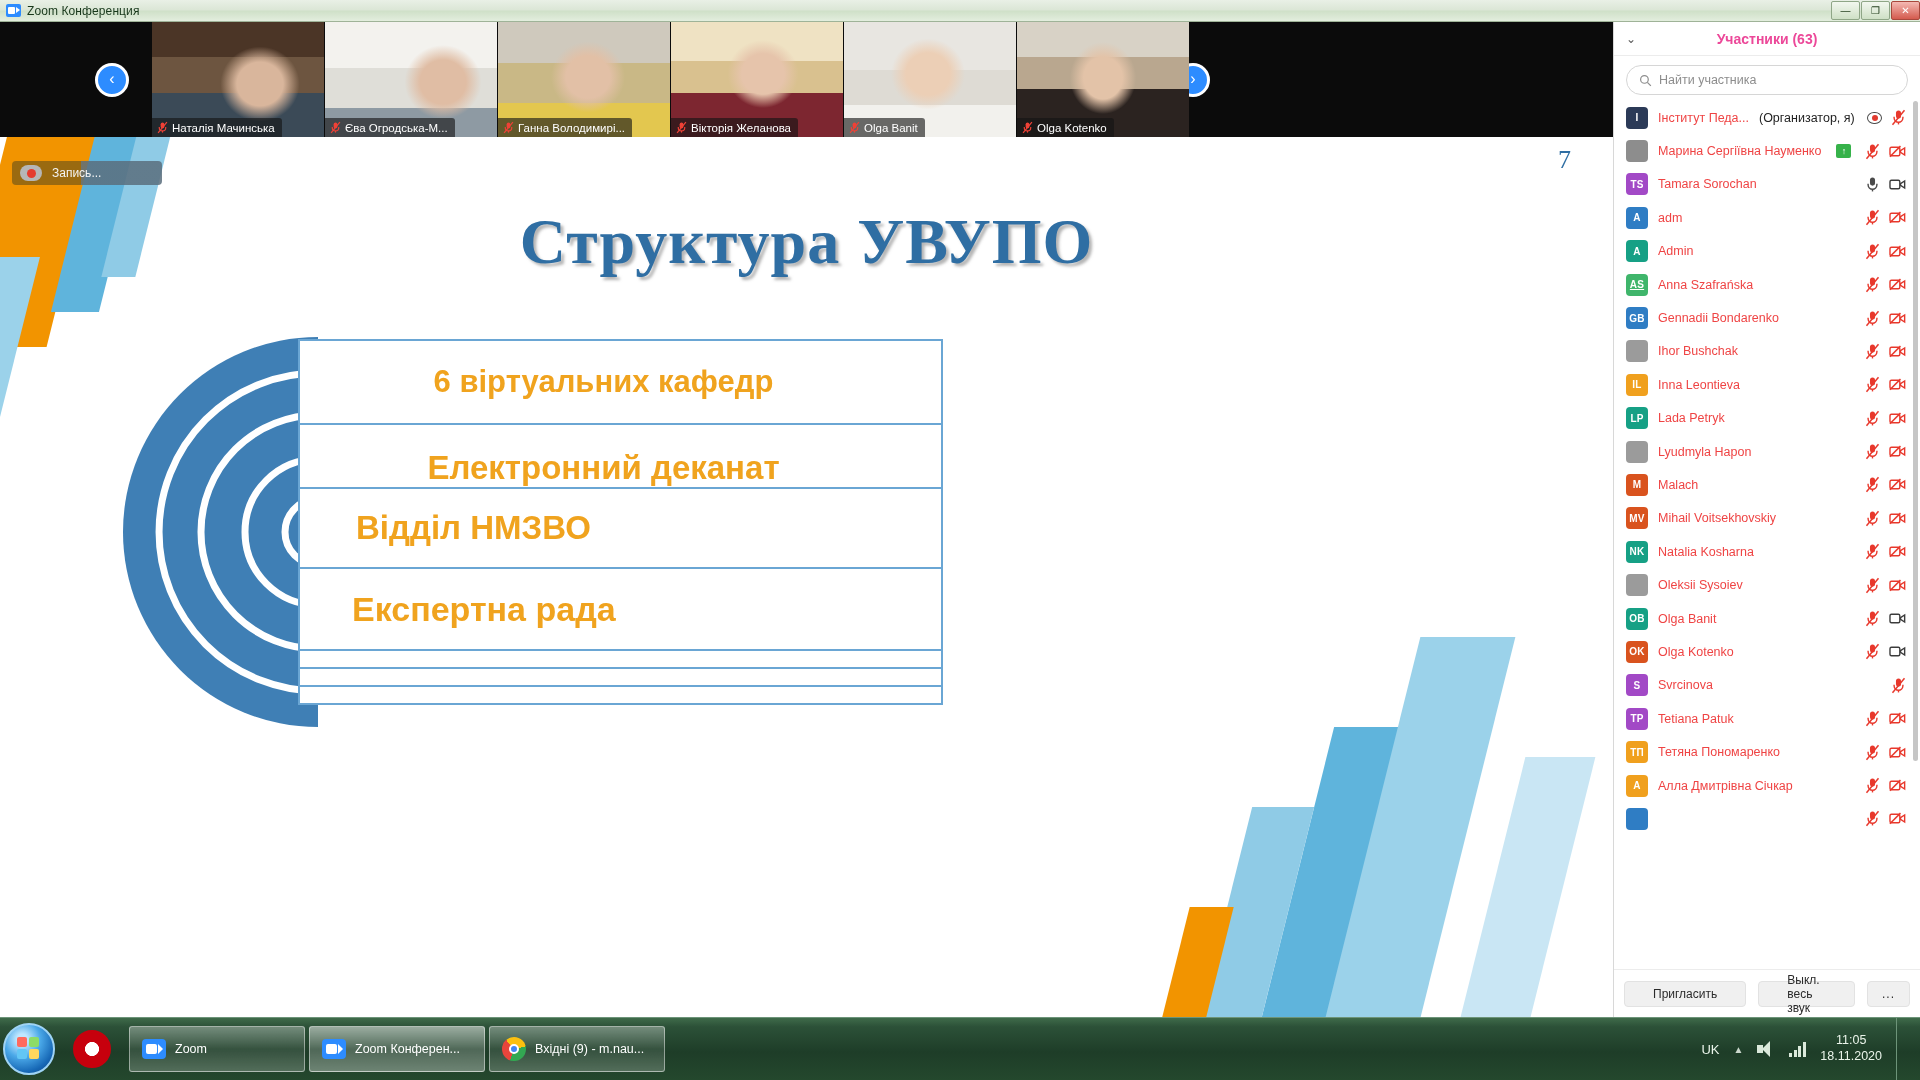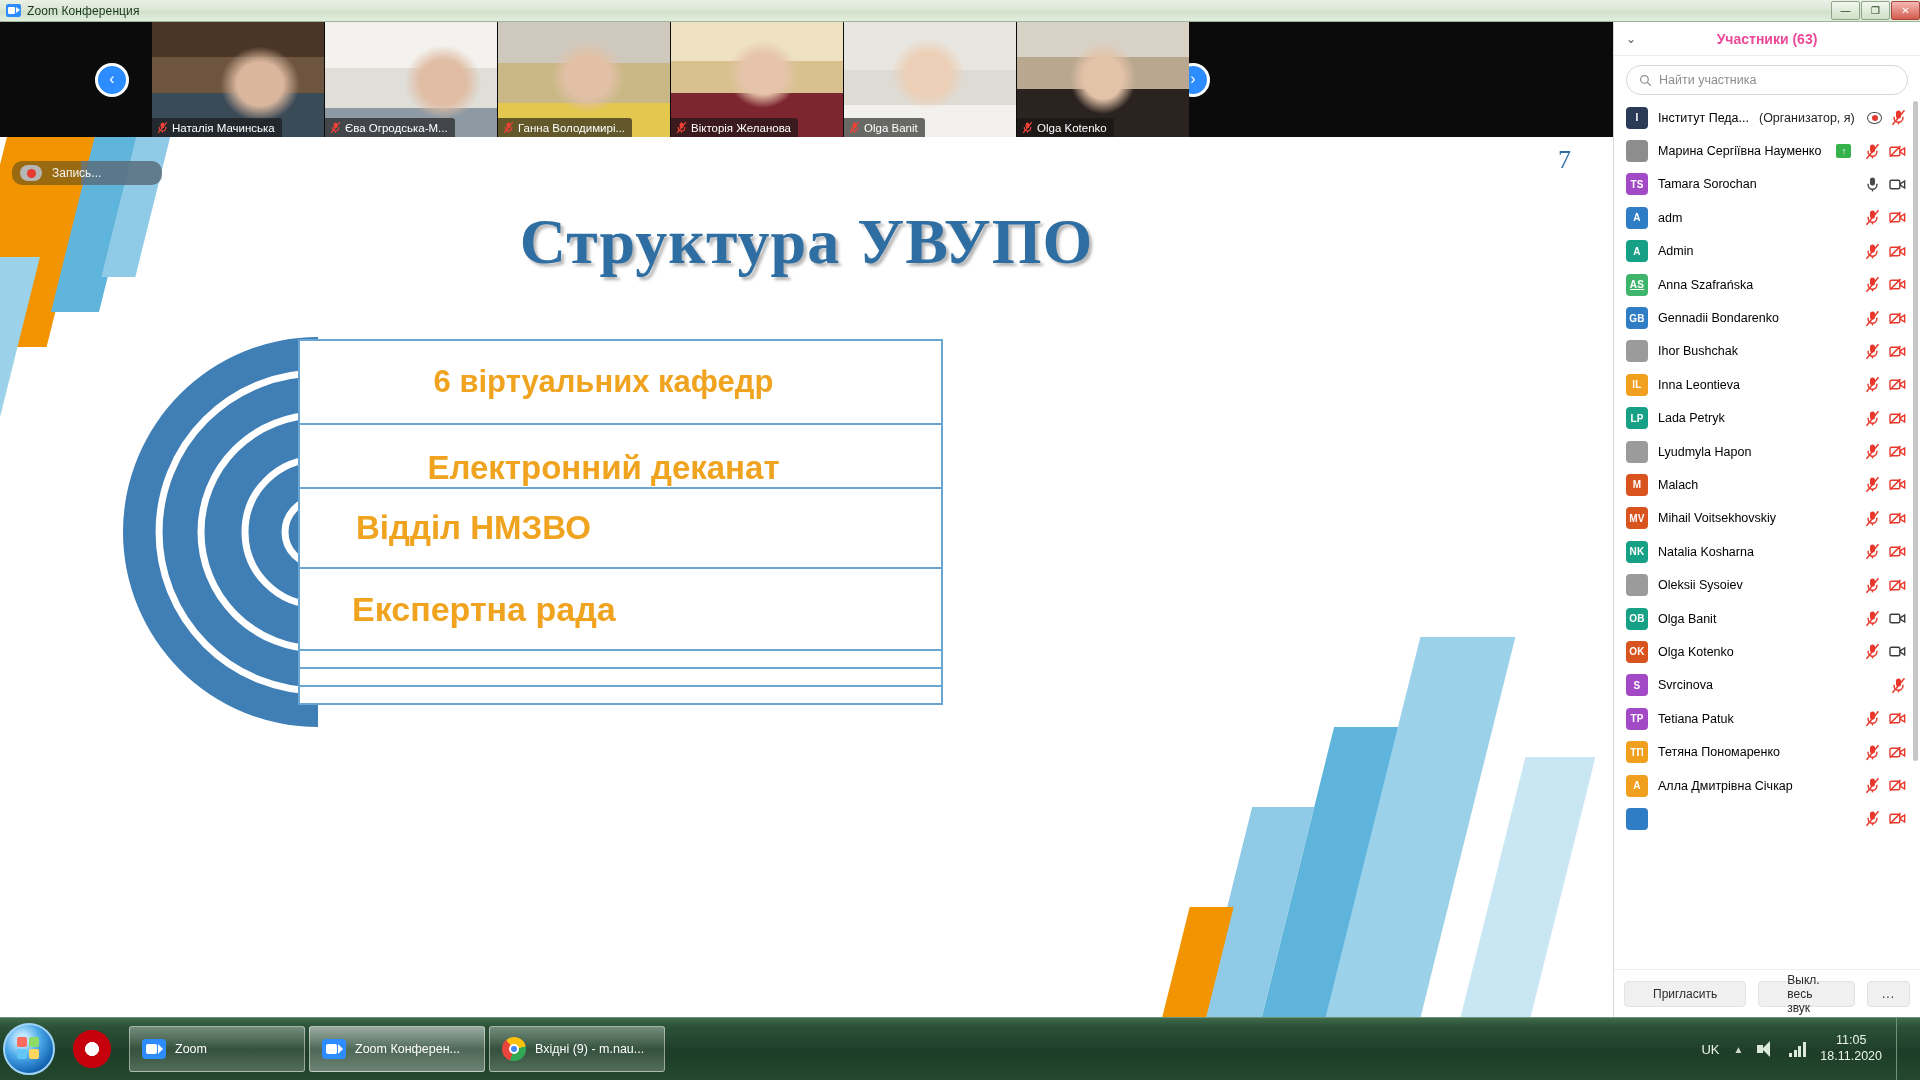--- a/index.html
+++ b/index.html
@@ -91,21 +91,21 @@
 
   
   .stage {
     position: absolute; left: 0; top: 137px; width: 1613px; height: 880px;
     background: #ffffff; overflow: hidden; z-index: 10;
   }
   .rec-badge {
     position: absolute; left: 12px; top: 24px; z-index: 30;
     height: 24px; width: 150px; display: flex; align-items: center;
     background: linear-gradient(to right, #9a6a10 0 46%, rgba(90,110,125,.85) 46% 100%);
-    border-radius: 10px; overflow: hidden;
+    border-radius: 4px; overflow: hidden;
   }
   .rec-badge .dot-wrap {
     width: 22px; height: 16px; margin-left: 8px; border-radius: 8px;
     background: #b6b6b6; display: flex; align-items: center; justify-content: center;
   }
   .rec-badge .dot { width: 9px; height: 9px; border-radius: 50%; background: #e53b2e; }
   .rec-badge .lbl { font-size: 12px; color: #f3f3f3; margin-left: 10px; }
 
   .page-num {
     position: absolute; right: 42px; top: 8px; z-index: 30;
@@ -176,21 +176,21 @@
     height: 33.4px; display: flex; align-items: center; padding: 0 14px 0 12px; gap: 10px;
   }
   .avatar {
     width: 22px; height: 22px; border-radius: 4px; flex: 0 0 auto;
     display: flex; align-items: center; justify-content: center;
     color: #fff; font-size: 10px; font-weight: bold; letter-spacing: .2px;
     overflow: hidden;
   }
   .avatar.photo { background: #9b9b9b; }
   .pname {
-    font-size: 12.5px; color: #000000; white-space: nowrap;
+    font-size: 12.5px; color: #ef4444; white-space: nowrap;
     overflow: hidden; text-overflow: ellipsis; flex: 1 1 auto;
   }
   .pmeta { font-size: 12.5px; color: #232323; white-space: nowrap; }
   .picons { margin-left: auto; display: flex; align-items: center; gap: 9px; flex: 0 0 auto; }
   .badge-up {
     width: 15px; height: 14px; background: #36b24a; border-radius: 2px;
     display: inline-flex; align-items: center; justify-content: center;
     color: #fff; font-size: 9px; margin-left: 5px; flex: 0 0 auto;
   }
   .rec-eye {

